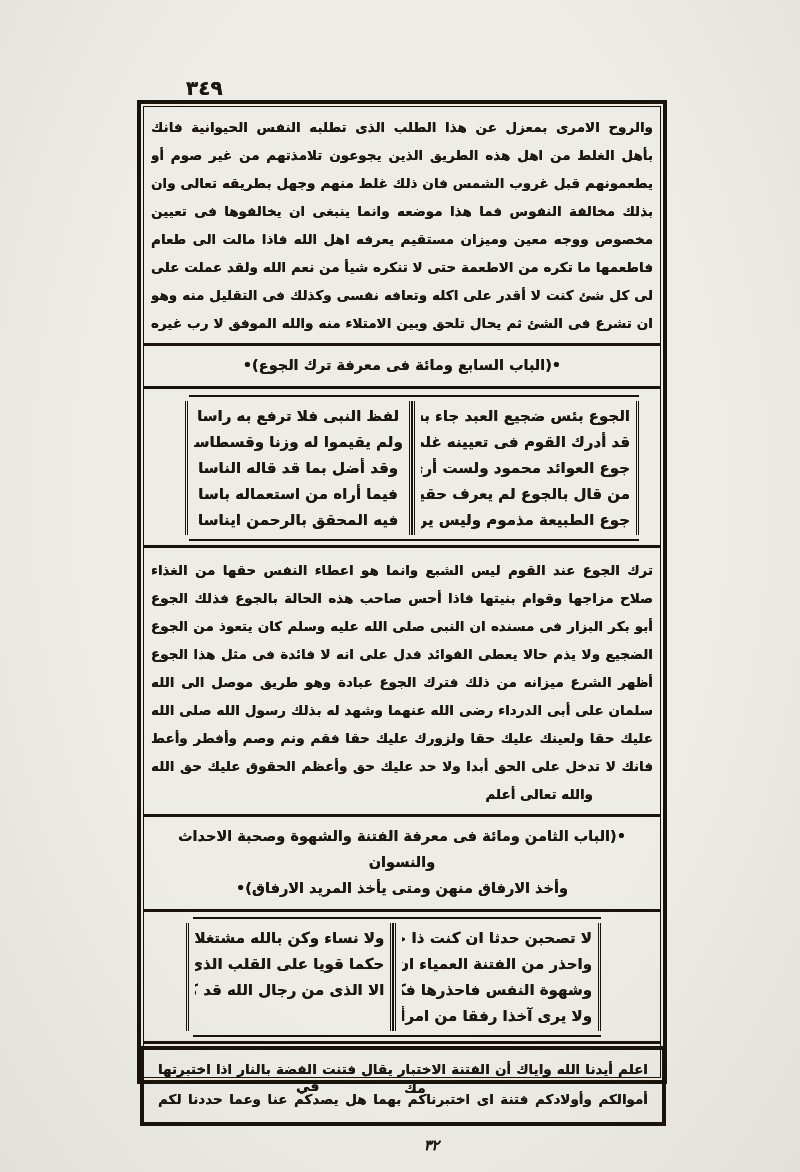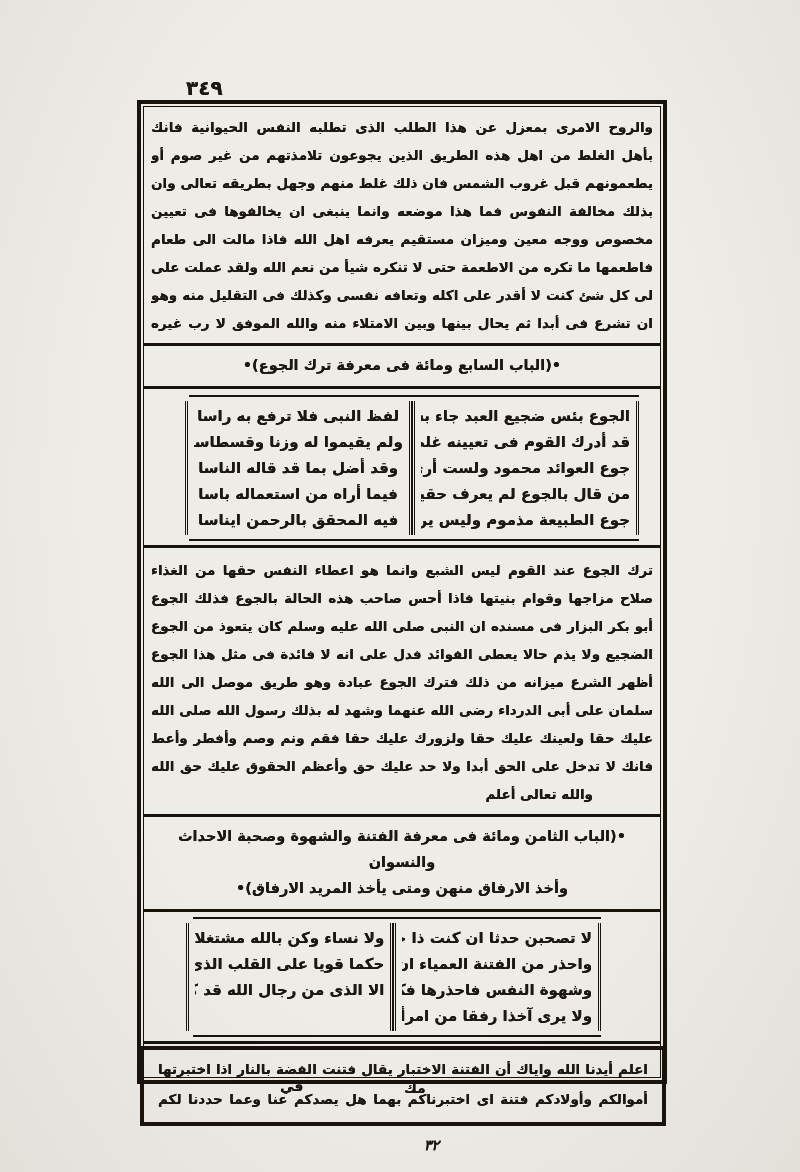--- a/index.html
+++ b/index.html
@@ -88,21 +88,21 @@
     margin-top:auto;
     margin-bottom:1px;
   }
   .footer-box .ln{height:30px;line-height:30px;}
 
   
   .mark{
     position:absolute;font-size:14px;font-weight:bold;
     text-shadow:0 0 .35px #1c1712;
   }
-  .mark-1{left:280px;top:1078px;}
+  .mark-1{left:296px;top:1078px;}
   .mark-2{left:360px;top:1080px;margin-left:44px;}
   .mark-3{left:424px;top:1137px;font-style:italic;}
 </style>
 </head>
 <body>
 
 <div class="sheet">
 
   <div class="pageno">٣٤٩</div>
 
@@ -110,21 +110,21 @@
     <div class="frame-inner">
 
       <div class="prose block-pad">
         <div class="ln">والروح الامرى بمعزل عن هذا الطلب الذى تطلبه النفس الحيوانية فانك مجوع ولا تلحق</div>
         <div class="ln">بأهل الغلط من اهل هذه الطريق الذين يجوعون تلامذتهم من غير صوم أو يصومونهم ثم</div>
         <div class="ln">يطعمونهم قبل غروب الشمس فان ذلك غلط منهم وجهل بطريقه تعالى وان كانوا يقصدون</div>
         <div class="ln">بذلك مخالفة النفوس فما هذا موضعه وانما ينبغى ان يخالفوها فى تعيين المأكول على حد</div>
         <div class="ln">مخصوص ووجه معين وميزان مستقيم يعرفه اهل الله فاذا مالت الى طعام خاص معين عندها</div>
         <div class="ln">فاطعمها ما تكره من الاطعمة حتى لا تنكره شيأ من نعم الله ولقد عملت على هذا زمانا حتى طاب</div>
         <div class="ln">لى كل شئ كنت لا أقدر على اكله وتعافه نفسى وكذلك فى التقليل منه وهو أشد ما على النفس</div>
-        <div class="ln">ان تشرع فى أبدا ثم يحال بينها وبين الامتلاء منه والله الموفق لا رب غيره</div>
+        <div class="ln">ان تشرع فى الشئ ثم يحال تلحق وبين الامتلاء منه والله الموفق لا رب غيره</div>
       </div>
 
       <div class="drule"></div>
 
       <div class="chapter">•(الباب السابع ومائة فى معرفة ترك الجوع)•</div>
 
       <div class="drule"></div>
 
       <div class="poem poem-1">
         <div class="col">

